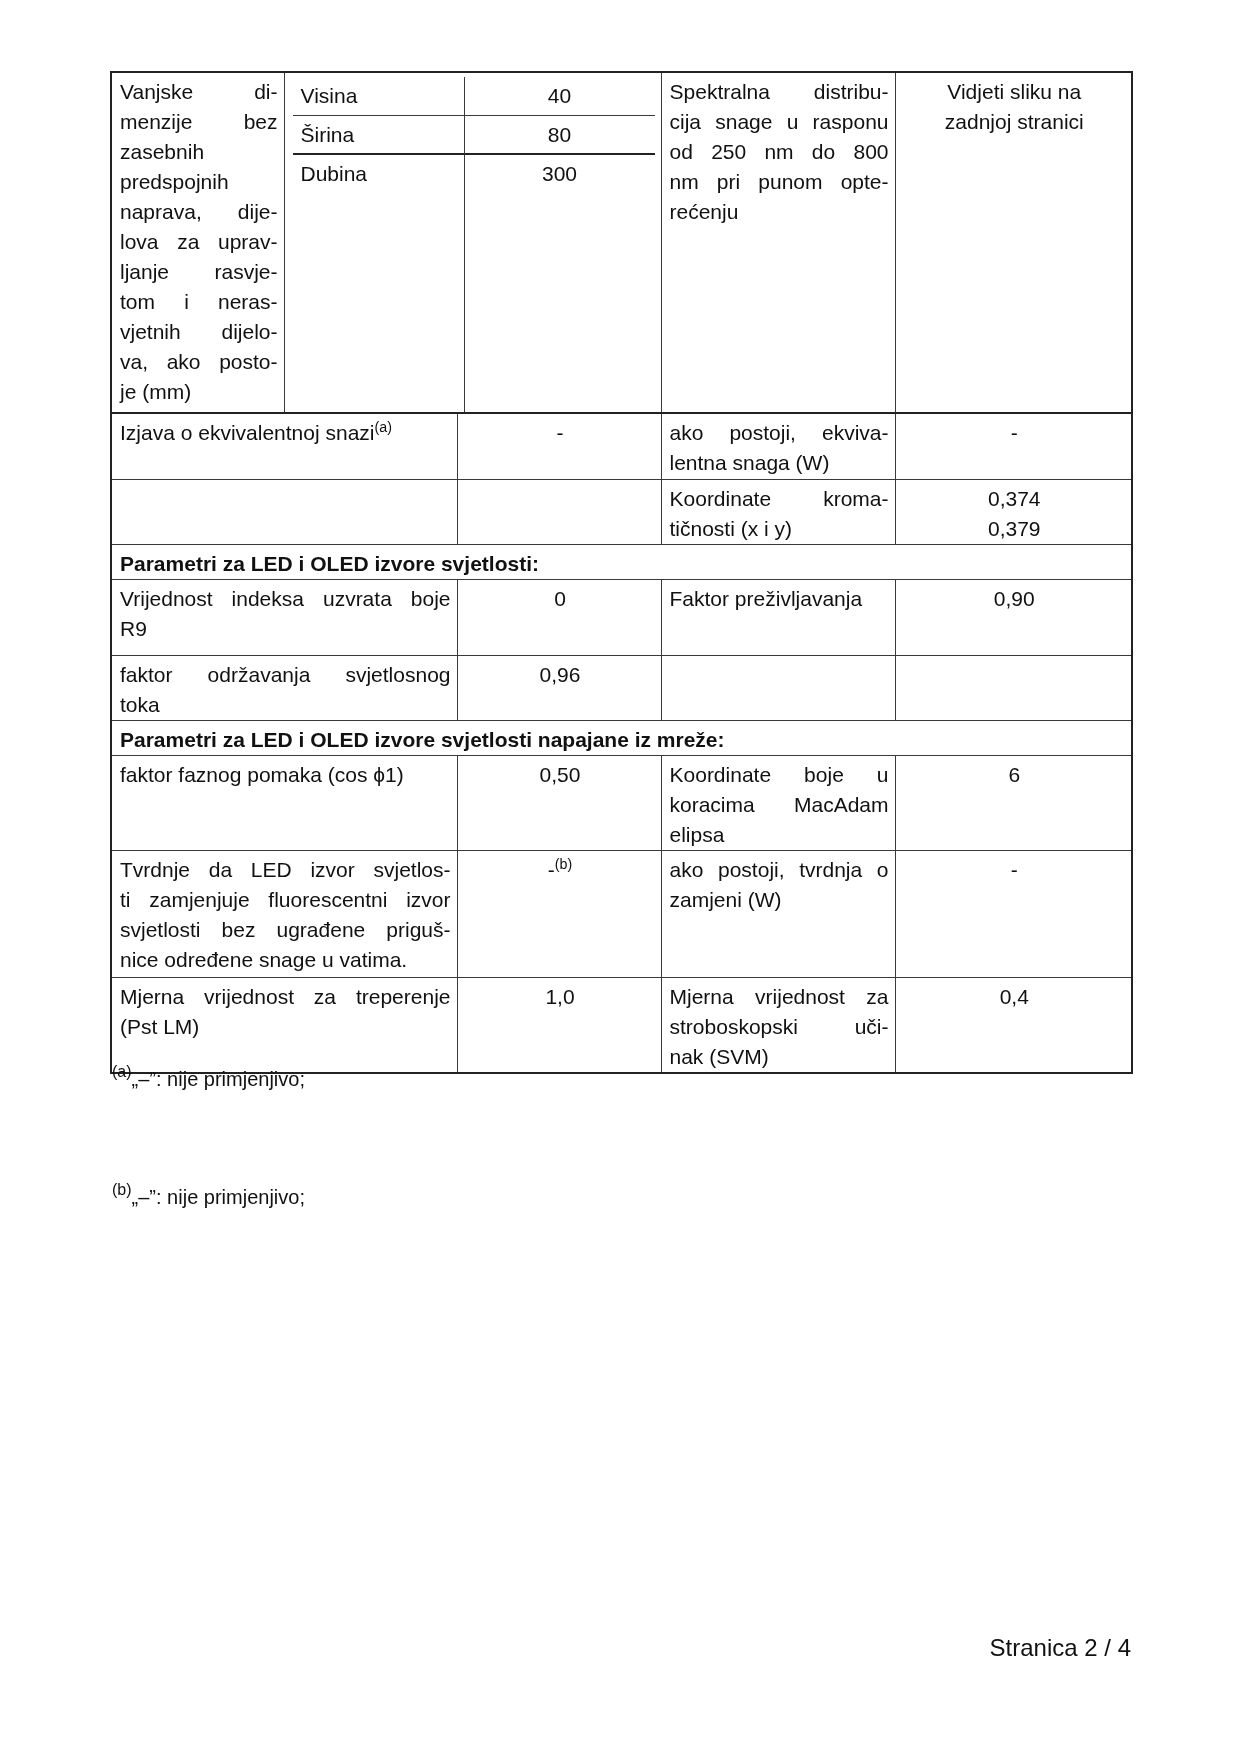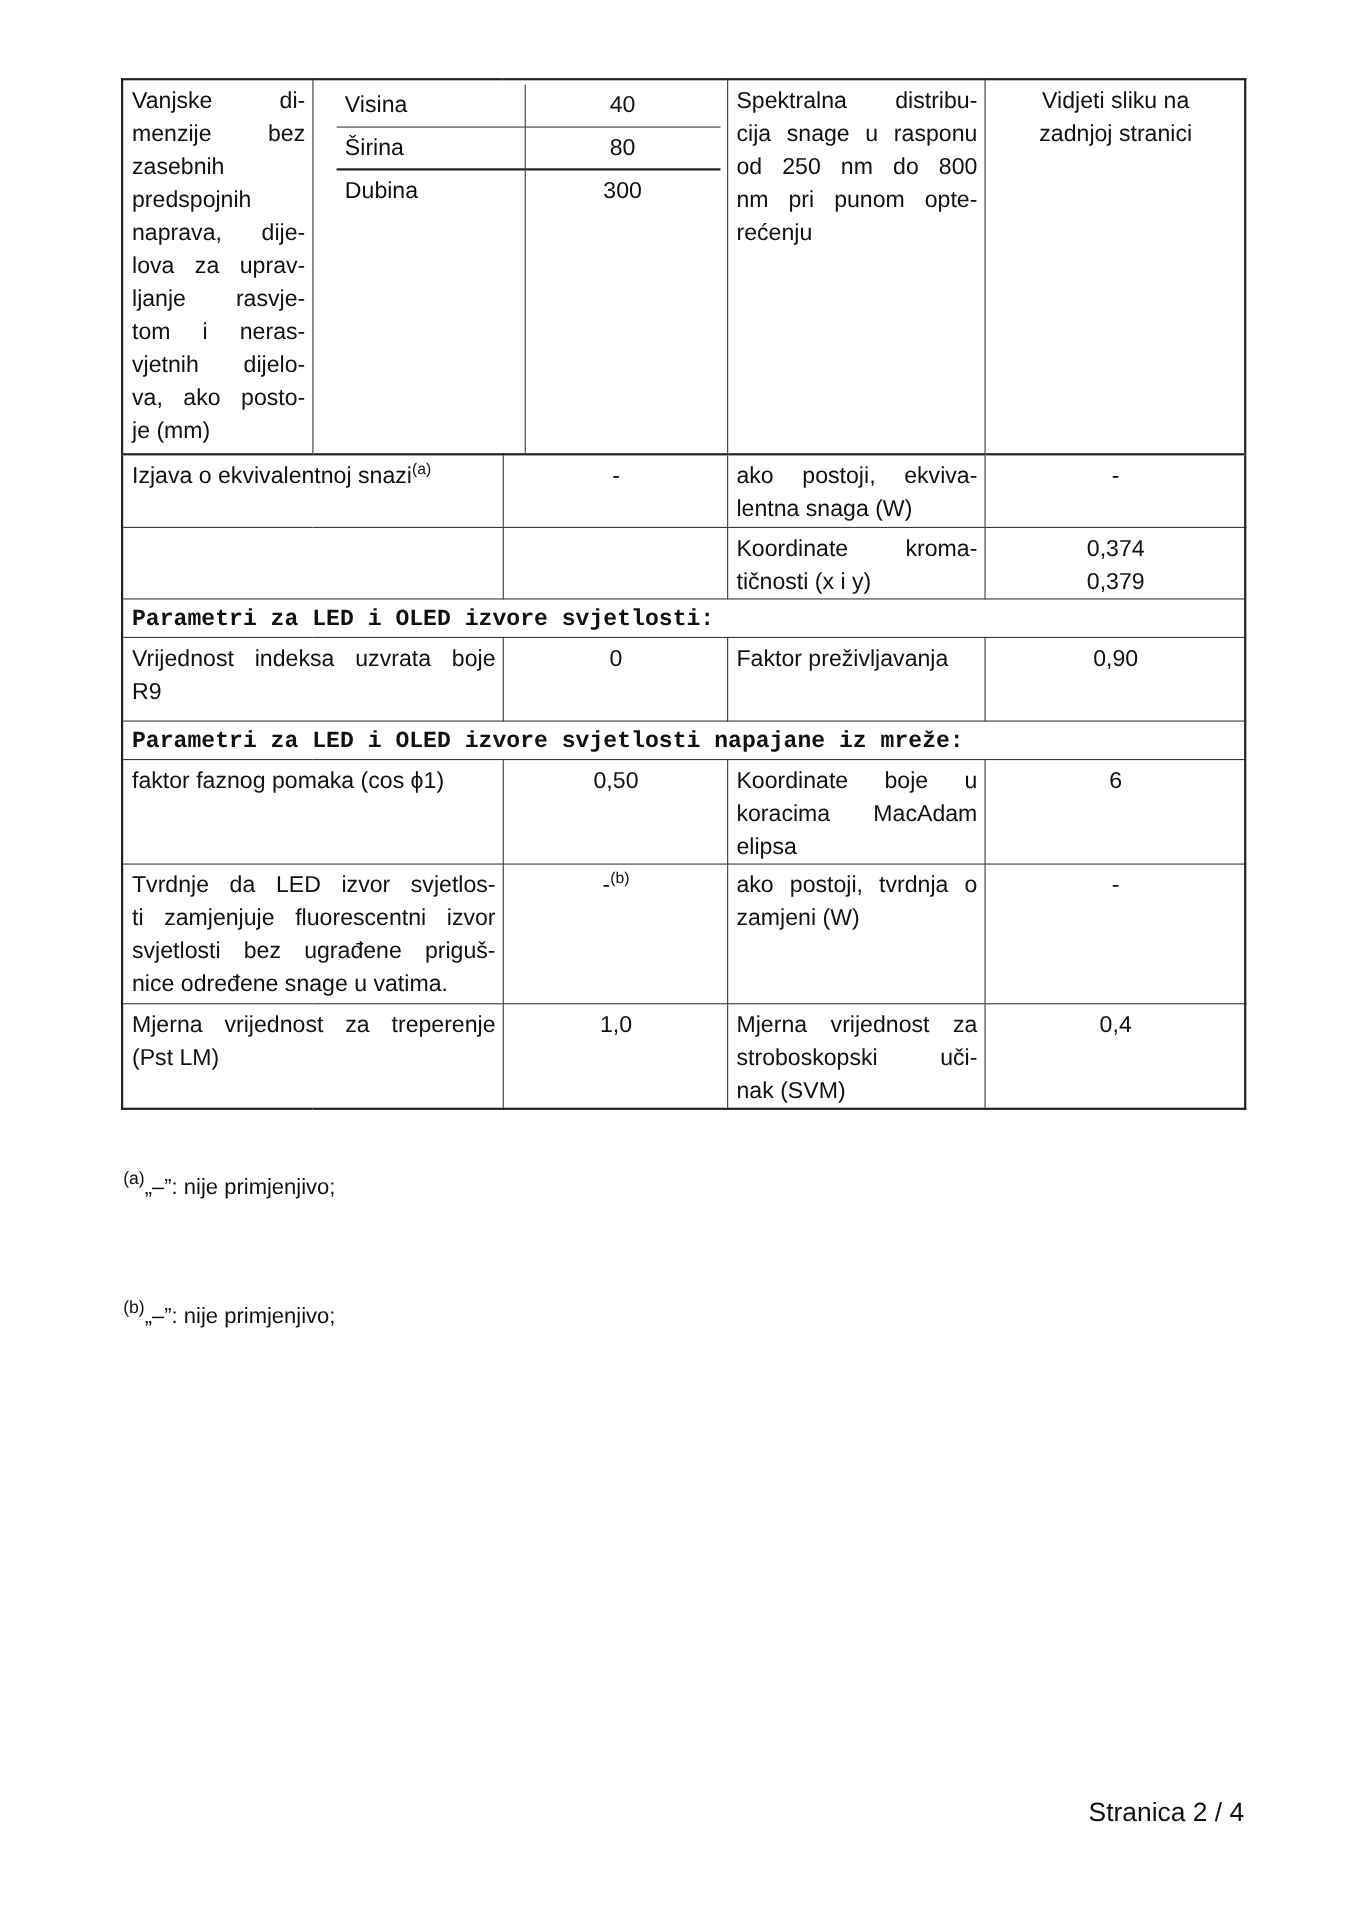--- a/index.html
+++ b/index.html
@@ -24,29 +24,28 @@
     padding:4px 6px 0 8px;
     overflow:hidden;
   }
   table.spec{border:2px solid #222;}
   tr.row1 td{border-bottom:2px solid #222;}
   td.v{text-align:center;padding-left:4px;padding-right:4px;}
   td.nopad{padding:0;}
   .pre-center{white-space:pre-line;text-align:center;}
   .jl{text-align:justify;text-align-last:justify;}
   .cell-lines .jl:last-child{text-align:left;text-align-last:left;}
-  td.hdr{font-weight:bold;padding-top:2px;font-family:Liberation Mono, monospace;}
+  td.hdr{font-weight:bold;padding-top:2px;}
   sup{font-size:0.68em;line-height:0;}
   
   .dimgrid{
     display:grid;
     grid-template-columns:172px 1fr;
     grid-template-rows:39px 39px 1fr;
     height:335px;
-    margin-left:13px;
   }
   .dimgrid .dl{border-right:1px solid #3a3a3a;padding:4px 6px 0 8px;}
   .dimgrid .dv{text-align:center;padding-top:4px;}
   .dimgrid .rb1{border-bottom:1px solid #3a3a3a;}
   .dimgrid .rb2{border-bottom:2px solid #222;}
   .footnote{
     position:absolute;left:112px;
     font-size:20px;line-height:26px;color:#111;
   }
   .footnote sup{font-size:16px;vertical-align:9px;}
@@ -137,20 +136,29 @@
             <div class="jl">Vrijednost indeksa uzvrata boje</div>
             <div class="jl">R9</div>
           </td>
       <td class="v">0</td>
       <td class="cell-lines">
             <div class="jl">Faktor preživljavanja</div>
           </td>
       <td class="v">0,90</td>
     </tr>
 
+    <tr style="height:64px">
+      <td colspan="2" class="cell-lines">
+            <div class="jl">faktor održavanja svjetlosnog</div>
+            <div class="jl">toka</div>
+          </td>
+      <td class="v">0,96</td>
+      <td></td>
+      <td class="v"></td>
+    </tr>
 
     <tr style="height:30px">
       <td colspan="5" class="hdr">Parametri za LED i OLED izvore svjetlosti napajane iz mreže:</td>
     </tr>
 
     <tr style="height:93px">
       <td colspan="2" class="cell-lines">
             <div class="jl">faktor faznog pomaka (cos ϕ1)</div>
           </td>
       <td class="v">0,50</td>

